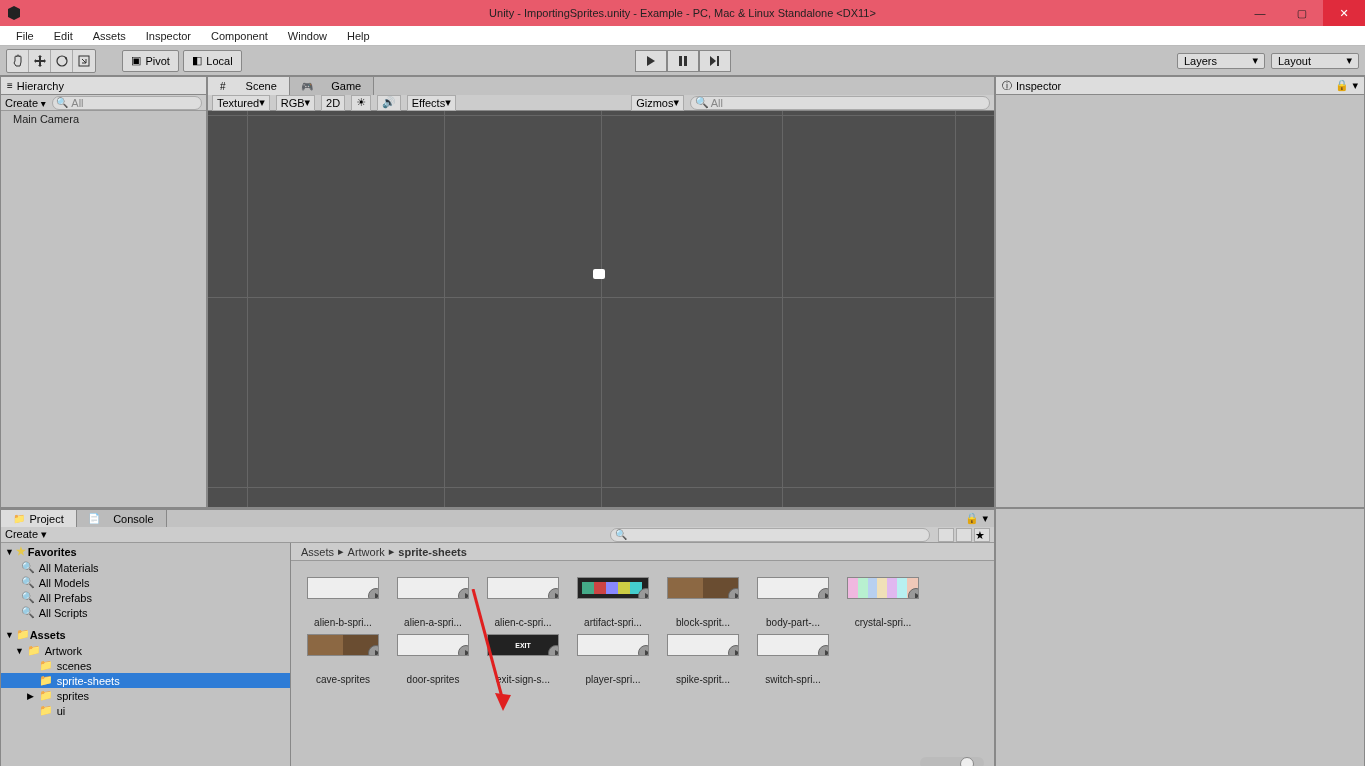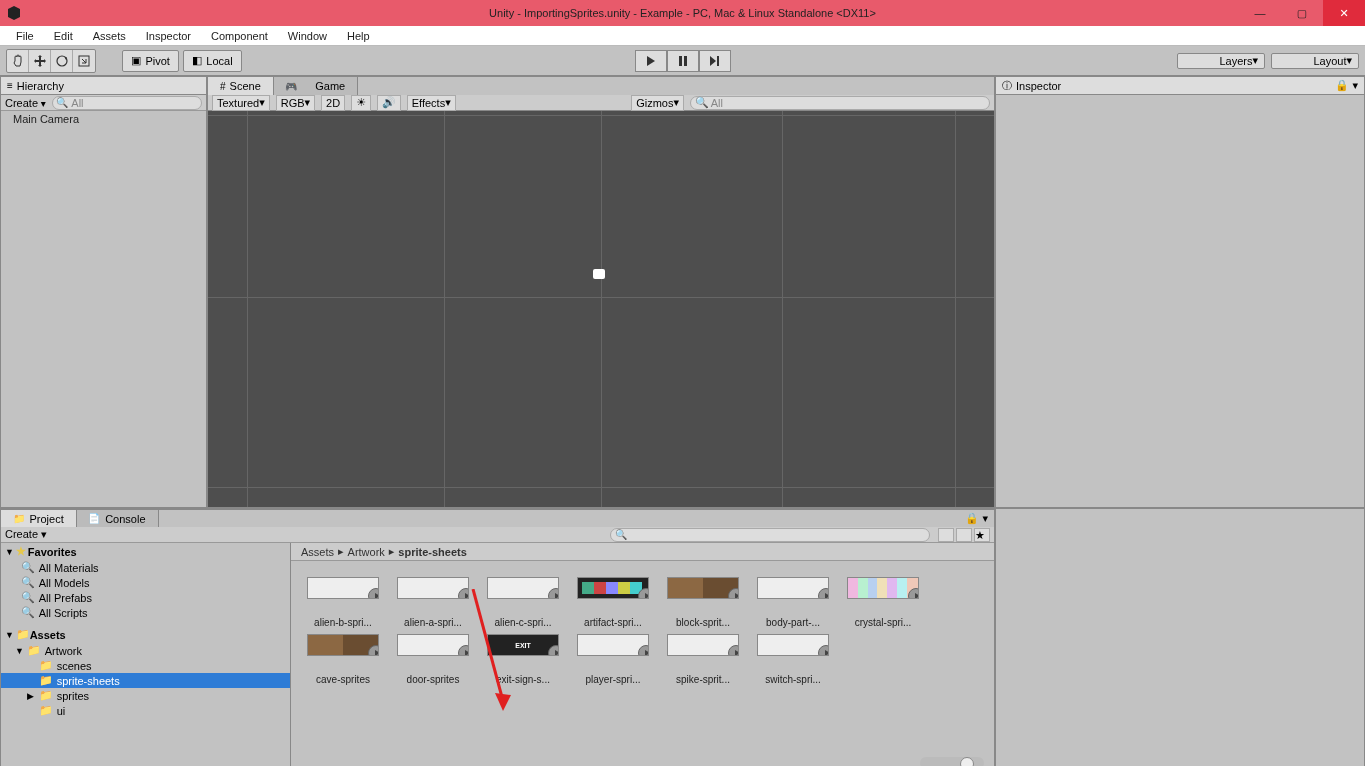--- a/index.html
+++ b/index.html
@@ -13,21 +13,21 @@
 .menubar { height:20px; background:#fff; display:flex; align-items:center; padding:0 6px; border-bottom:1px solid #bbb; }
 .menubar span { padding:0 10px; color:#222; cursor:default; }
 .toolbar { height:30px; background:#c2c2c2; display:flex; align-items:center; padding:0 6px; border-bottom:1px solid #888; }
 .btngrp { display:flex; background:#ddd; border:1px solid #888; border-radius:2px; margin-right:6px; }
 .btngrp > div { width:22px; height:22px; display:flex; align-items:center; justify-content:center; border-right:1px solid #aaa; }
 .btngrp > div:last-child { border-right:none; }
 .pivotbtn,.localbtn { background:#ddd; border:1px solid #888; border-radius:2px; height:22px; padding:0 8px; display:flex; align-items:center; }
 .toolbar-center { position:absolute; left:50%; transform:translateX(-50%); display:flex; }
 .playbtn { width:32px; height:22px; background:#ddd; border:1px solid #888; display:flex; align-items:center; justify-content:center; }
 .toolbar-right { margin-left:auto; display:flex; }
-.dropdown { background:#ddd; border:1px solid #888; border-radius:2px; height:16px; padding:0 6px; display:flex; align-items:center; min-width:88px; justify-content:flex-end; margin-left:6px; }
+.dropdown { background:#ddd; border:1px solid #888; border-radius:2px; height:16px; padding:0 6px; display:flex; align-items:center; min-width:88px; justify-content:space-between; margin-left:6px; }
 .main { display:flex; height:432px; }
 .panel { background:#c2c2c2; border:1px solid #888; display:flex; flex-direction:column; }
 .tab { height:18px; background:#ddd; border-bottom:1px solid #888; display:flex; align-items:center; padding:0 6px; font-size:10px; }
 .hierarchy { width:207px; }
 .hierbar { height:16px; background:#ccc; display:flex; align-items:center; border-bottom:1px solid #999; padding:0 4px; }
 .hierbar .create { font-size:10px; }
 .hierbar .search { flex:1; margin-left:6px; height:14px; background:#ddd; border:1px solid #aaa; border-radius:8px; padding:0 4px; display:flex; align-items:center; color:#888; font-size:10px; }
 .hieritem { padding:2px 12px; color:#222; }
 .scenewrap { flex:1; display:flex; flex-direction:column; }
 .scenetabs { height:18px; display:flex; background:#c2c2c2; }
@@ -168,21 +168,21 @@
     <div class="tab">≡ <span style="margin-left:4px">Hierarchy</span></div>
     <div class="hierbar">
       <span class="create"><span>Create</span> ▾</span>
       <div class="search">🔍<span style="margin-left:2px">All</span></div>
     </div>
     <div class="hieritem">Main Camera</div>
   </div>
 
   <div class="panel scenewrap">
     <div class="scenetabs">
-      <div class="scenetab"># <span style="margin-left:4px">Scene</span></div>
+      <div class="scenetab"># <span style="margin-left:20px">Scene</span></div>
       <div class="scenetab inactive">🎮 <span style="margin-left:17px">Game</span></div>
     </div>
     <div class="scenebar">
       <div class="dd"><span>Textured</span> ▾</div>
       <div class="dd"><span>RGB</span> ▾</div>
       <div class="dd">2D</div>
       <div class="dd">☀</div>
       <div class="dd">🔊</div>
       <div class="dd"><span>Effects</span> ▾</div>
       <div style="flex:1"></div>
@@ -204,21 +204,21 @@
 
   <div class="panel inspector">
     <div class="tab">ⓘ <span style="margin-left:4px">Inspector</span><span style="margin-left:auto">🔒 ▾</span></div>
   </div>
 </div>
 
 <div class="bottom">
   <div class="panel" style="width:995px">
     <div class="projtabs">
       <div class="projtab">📁 <span style="margin-left:4px">Project</span></div>
-      <div class="projtab inactive">📄 <span style="margin-left:4px">Console</span></div>
+      <div class="projtab inactive">📄 <span style="margin-left:12px">Console</span></div>
       <div style="flex:1"></div>
       <div style="padding:0 6px;display:flex;align-items:center">🔒 ▾</div>
     </div>
     <div class="projbar">
       <span><span>Create</span> ▾</span>
       <div class="search">🔍</div>
       <div class="icn"></div>
       <div class="icn"></div>
       <div class="icn">★</div>
     </div>

